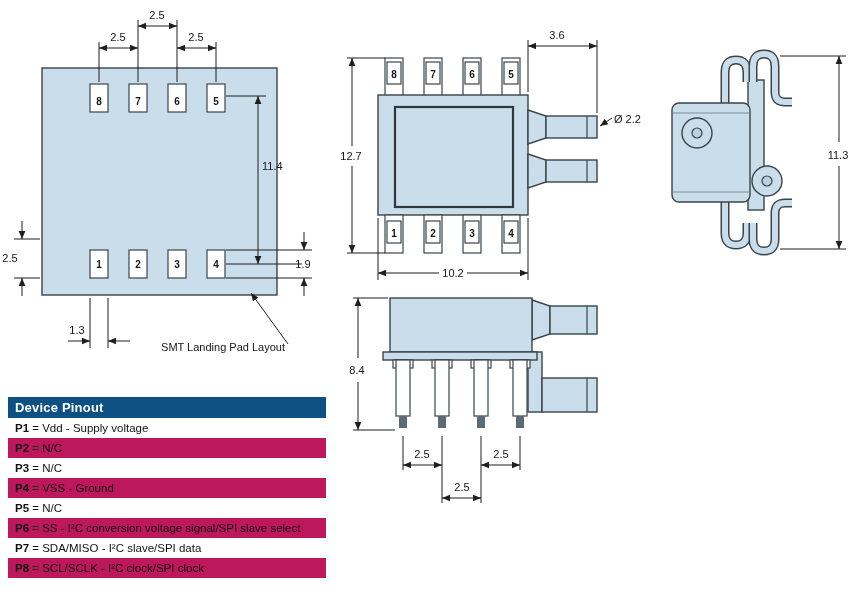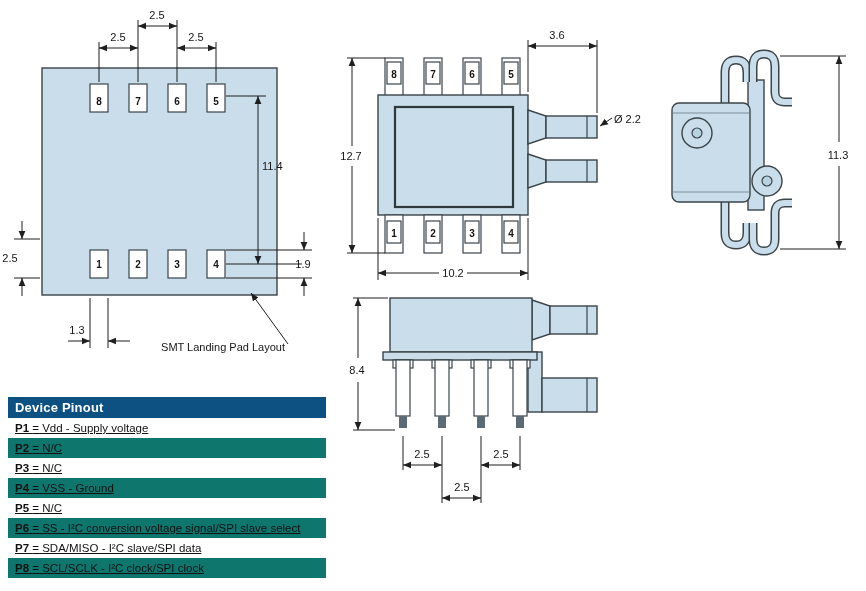--- a/index.html
+++ b/index.html
@@ -17,22 +17,22 @@
   .ol{stroke:#3a4449;stroke-width:1.2;}
   .thin{stroke:#6a7a85;stroke-width:0.8;}
   .dim line{stroke:#1f1f1f;stroke-width:1;fill:none;}
   .tubeO{fill:none;stroke:#3a4449;stroke-width:9;stroke-linecap:butt;}
   .tubeI{fill:none;stroke:#c9deea;stroke-width:6;stroke-linecap:butt;}
 
   
   .pinout{position:absolute;left:0;top:397px;width:318px;color:#111;padding-left:8px;}
   .pinout-header{background:#0d5183;color:#fff;font-weight:bold;font-size:13px;
                  height:21px;line-height:21px;padding-left:7px;letter-spacing:0.2px;}
-  .prow{height:20px;line-height:20px;padding-left:7px;font-size:11.5px;white-space:nowrap;text-decoration:underline;}
-  .prow.alt{background:#0f766e;}
+  .prow{height:20px;line-height:20px;padding-left:7px;font-size:11.5px;white-space:nowrap;}
+  .prow.alt{background:#be185d;}
   .prow b{font-weight:bold;}
 </style>
 </head>
 <body>
 
 <div class="canvas">
 
   <svg style="left:0;top:0" width="340" height="390" viewBox="0 0 340 390">
     <defs>
       <marker id="arL" viewBox="0 0 10 10" refX="10" refY="5" markerWidth="8" markerHeight="8" orient="auto-start-reverse">

